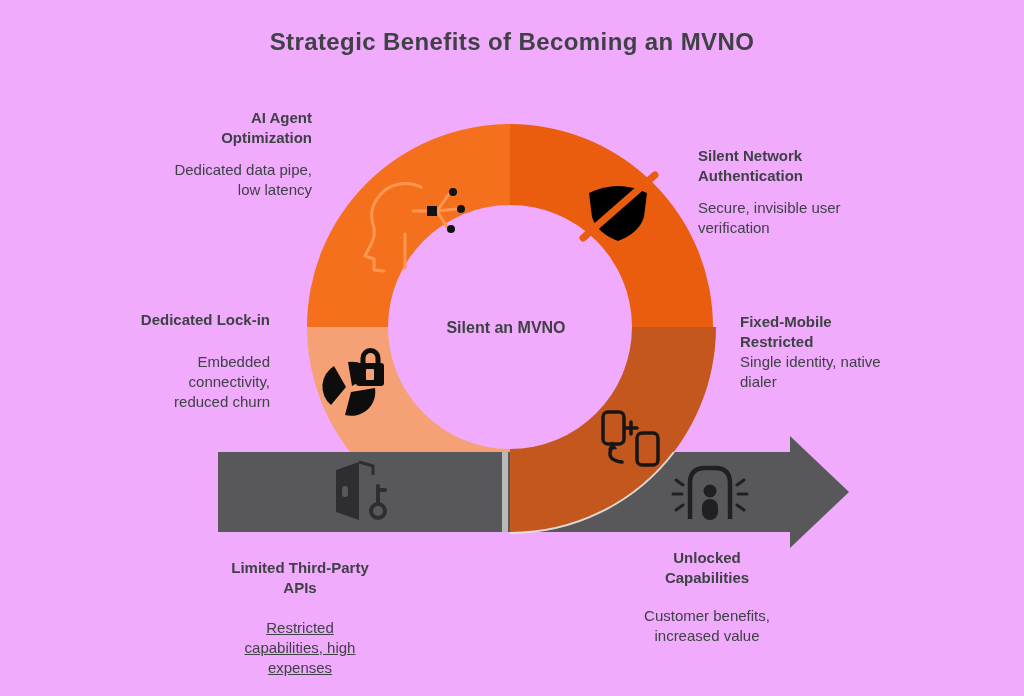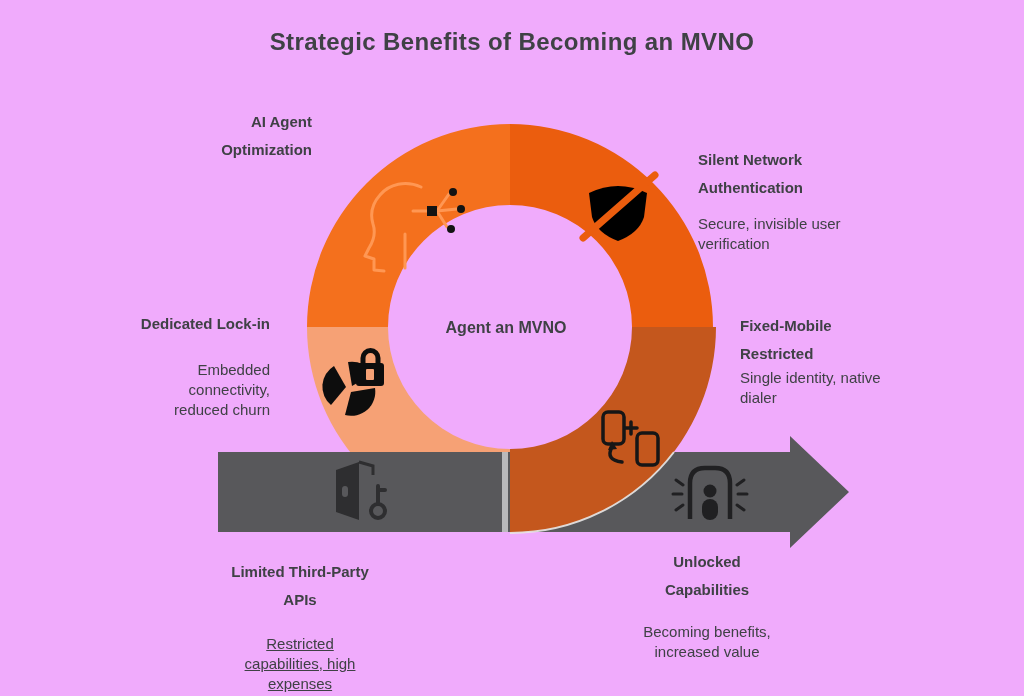--- a/index.html
+++ b/index.html
@@ -6,21 +6,21 @@
   .stage{
     position:relative;width:1024px;height:696px;background:#f0abfc;overflow:hidden;
     font-family:"Liberation Sans","DejaVu Sans",sans-serif;
   }
   .stage svg{position:absolute;left:0;top:0;}
   .title{
     position:absolute;left:0;top:28px;width:1024px;text-align:center;
     font-size:24px;font-weight:700;color:#3F4145;letter-spacing:.4px;
   }
   .callout{position:absolute;color:#3F4145;}
-  .callout .hd{font-size:15px;font-weight:700;line-height:28px;white-space:pre-line;}
+  .callout .hd{font-size:15px;font-weight:700;line-height:20px;white-space:pre-line;}
   .callout .bd{font-size:15px;font-weight:400;line-height:20px;white-space:pre-line;}
   .c-tl{right:712px;top:108px;width:250px;text-align:right;}
   .c-tl .bd{margin-top:12px;}
   .c-tr{left:698px;top:108px;width:245px;text-align:left;margin-top:38px;}
   .c-tr .bd{margin-top:12px;}
   .c-ml{right:754px;top:310px;width:240px;text-align:right;}
   .c-ml .bd{margin-top:22px;}
   .c-mr{left:740px;top:312px;width:215px;text-align:left;}
   .c-mr .bd{}
   .c-bl{left:150px;top:558px;width:300px;text-align:center;}
@@ -95,25 +95,27 @@
       <rect x="702" y="499" width="16" height="21" rx="8" fill="#202022"></rect>
       <g stroke="#202022" stroke-width="3" stroke-linecap="round">
         <path d="M 676 480 L 683 485 M 673 494 H 682 M 676 510 L 683 505"></path>
         <path d="M 744 480 L 737 485 M 747 494 H 738 M 744 510 L 737 505"></path>
       </g>
     </g>
   </svg>
 
   <div class="title">Strategic Benefits of Becoming an MVNO</div>
 
-  <div class="center-label">Agent an MVNO</div>
+  <div class="center-label">Silent an MVNO</div>
 
   <div class="callout c-tl">
     <div class="hd">AI Agent
 Optimization</div>
+    <div class="bd">Dedicated data pipe,
+low latency</div>
   </div>
 
   <div class="callout c-tr">
     <div class="hd">Silent Network
 Authentication</div>
     <div class="bd">Secure, invisible user
 verification</div>
   </div>
 
   <div class="callout c-ml">
@@ -134,17 +136,17 @@
     <div class="hd">Limited Third-Party
 APIs</div>
     <div class="bd">Restricted
 capabilities, high
 expenses</div>
   </div>
 
   <div class="callout c-br">
     <div class="hd">Unlocked
 Capabilities</div>
-    <div class="bd">Becoming benefits,
+    <div class="bd">Customer benefits,
 increased value</div>
   </div>
 
 </div>
 
 </body></html>

